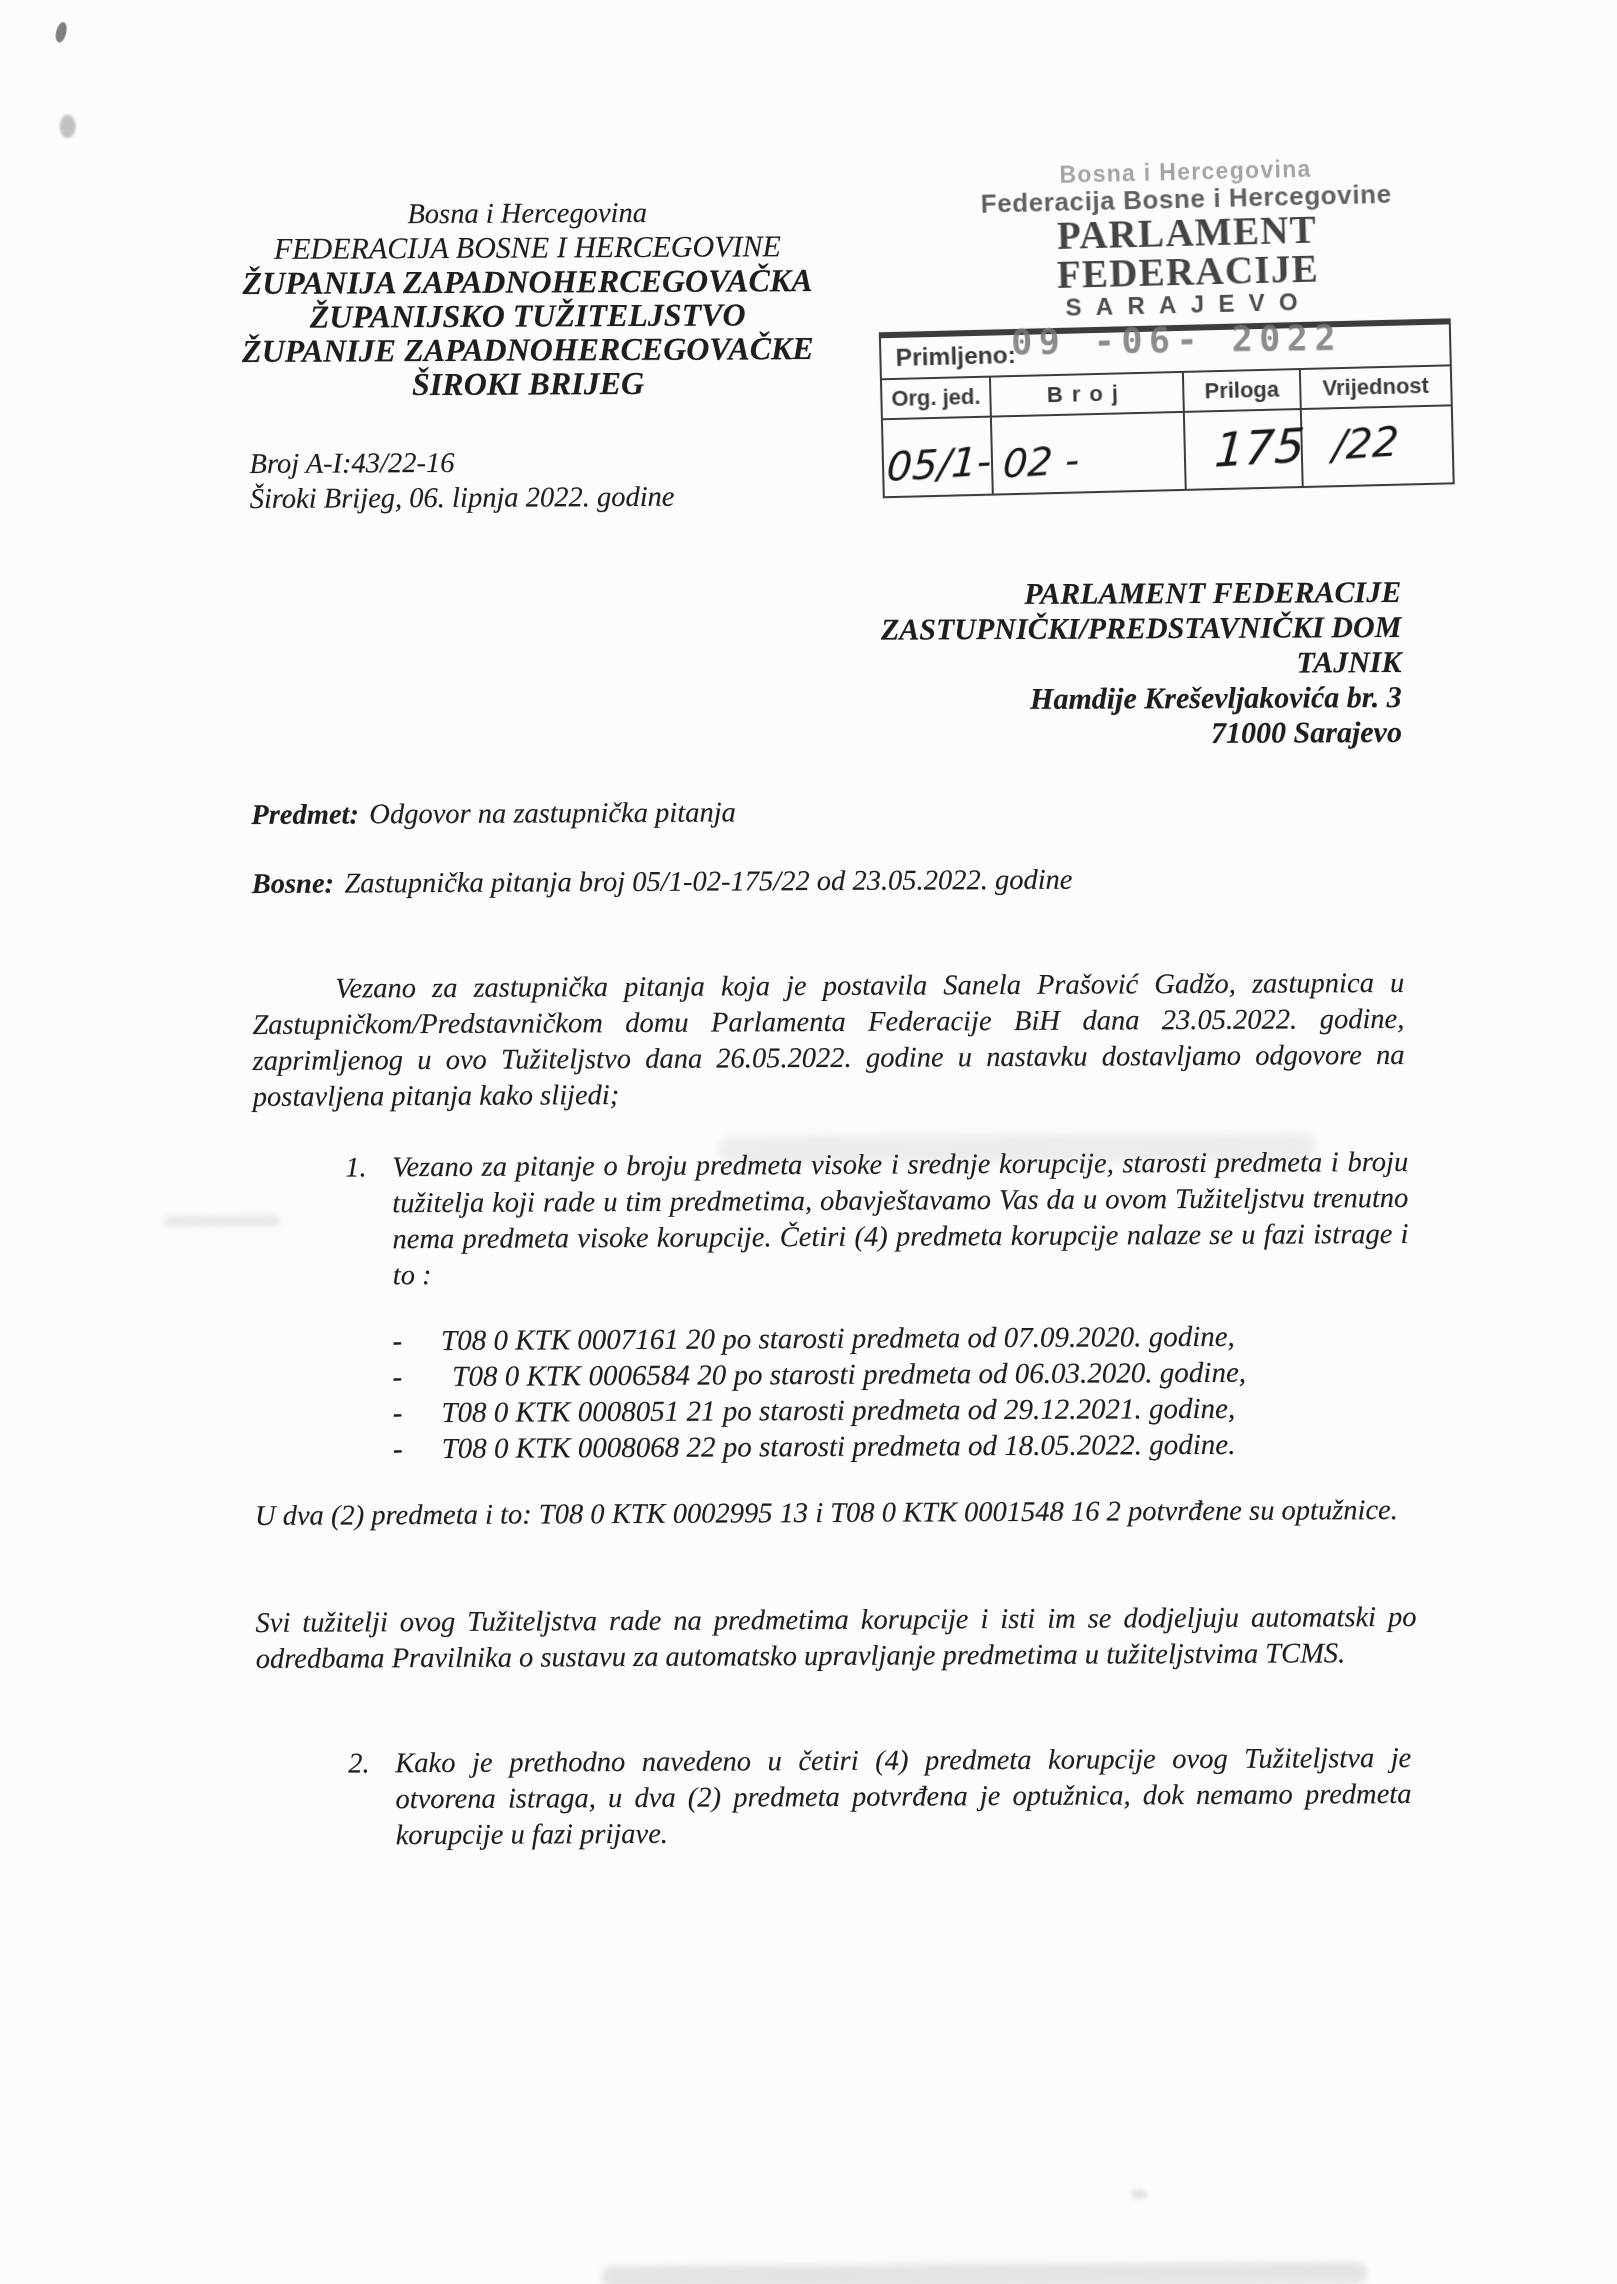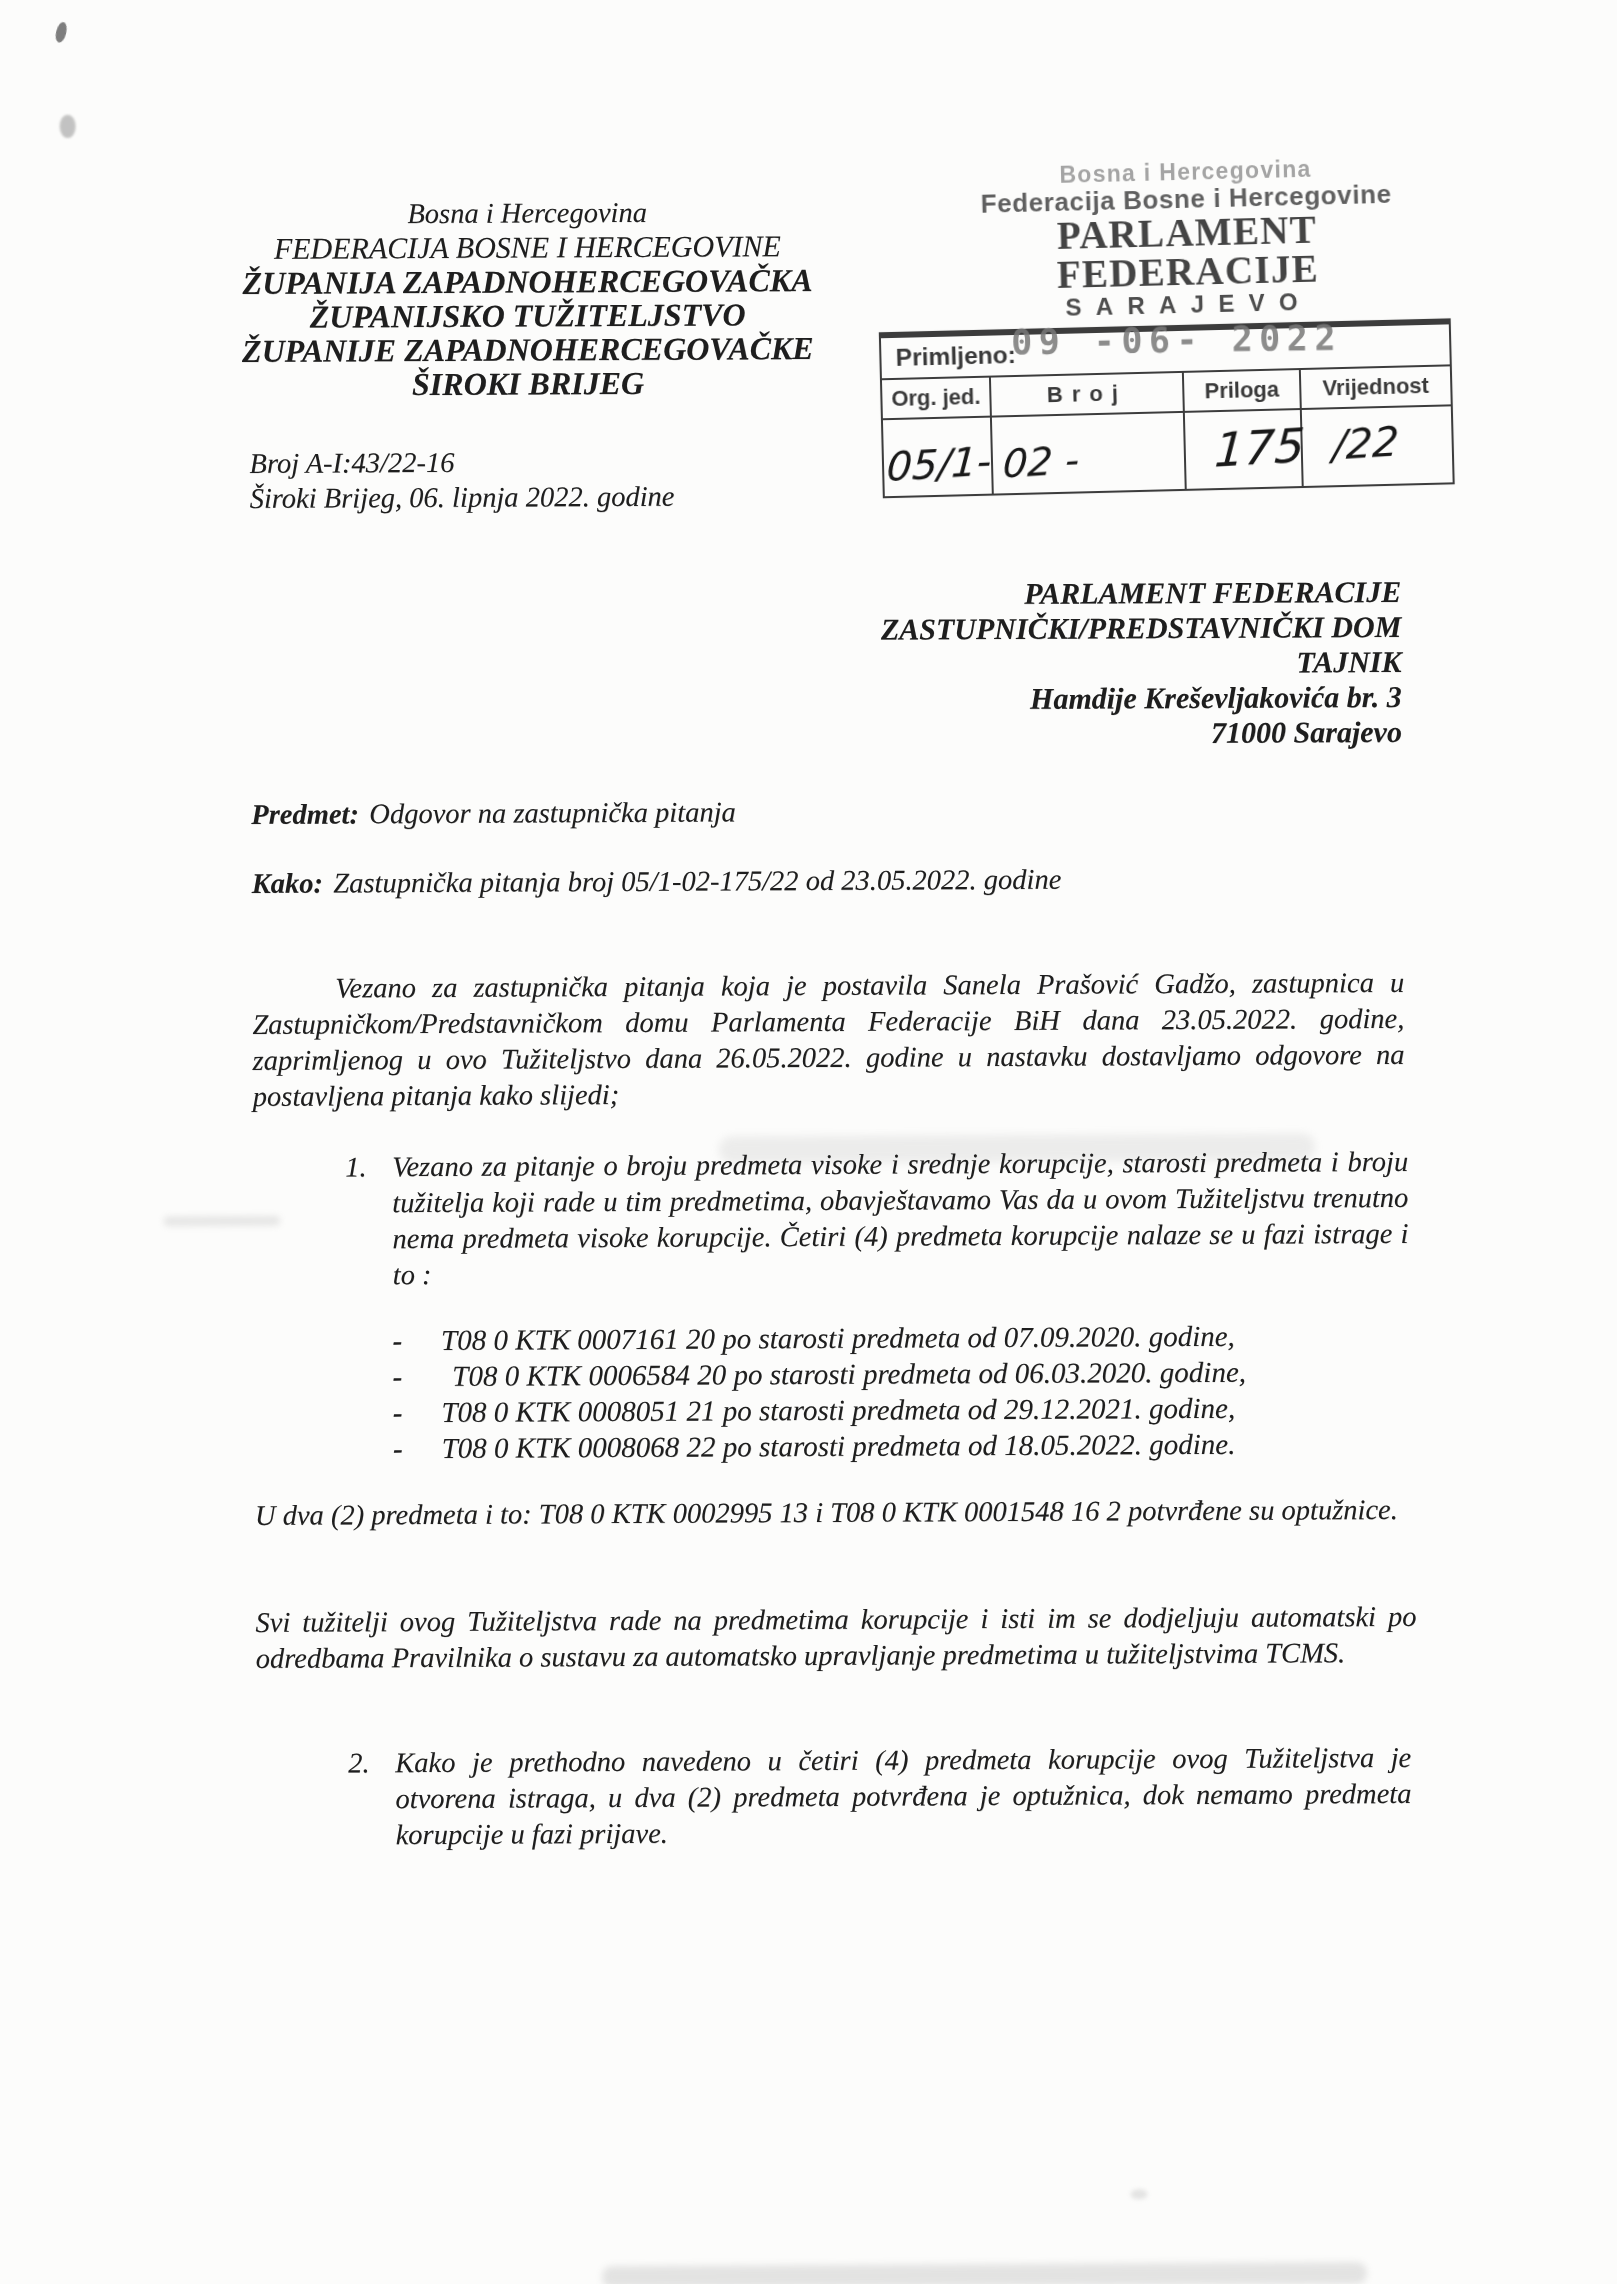--- a/index.html
+++ b/index.html
@@ -154,21 +154,21 @@
       <div>TAJNIK</div>
       <div>Hamdije Kreševljakovića br. 3</div>
       <div>71000 Sarajevo</div>
     </div>
 
     <div class="subject ink">
       <span class="lbl">Predmet:</span><span>Odgovor na zastupnička pitanja</span>
     </div>
 
     <div class="veza ink">
-      <span class="lbl">Kako:</span><span>Zastupnička pitanja broj 05/1-02-175/22  od 23.05.2022. godine</span>
+      <span class="lbl">Bosne:</span><span>Zastupnička pitanja broj 05/1-02-175/22  od 23.05.2022. godine</span>
     </div>
 
     <p class="para intro ink">Vezano za zastupnička pitanja koja je postavila Sanela Prašović Gadžo, zastupnica u Zastupničkom/Predstavničkom domu Parlamenta Federacije BiH  dana 23.05.2022. godine, zaprimljenog u ovo Tužiteljstvo dana 26.05.2022. godine  u nastavku dostavljamo odgovore na postavljena pitanja kako slijedi;</p>
 
     <div class="item item1 ink">
       <span class="num">1.</span>
       <div class="itext">Vezano za pitanje o broju predmeta visoke i srednje korupcije, starosti predmeta i broju tužitelja koji rade u tim predmetima, obavještavamo Vas da u ovom Tužiteljstvu trenutno nema predmeta visoke korupcije. Četiri (4) predmeta korupcije nalaze se u fazi istrage i to :</div>
     </div>
 
     <div class="bullets ink">

